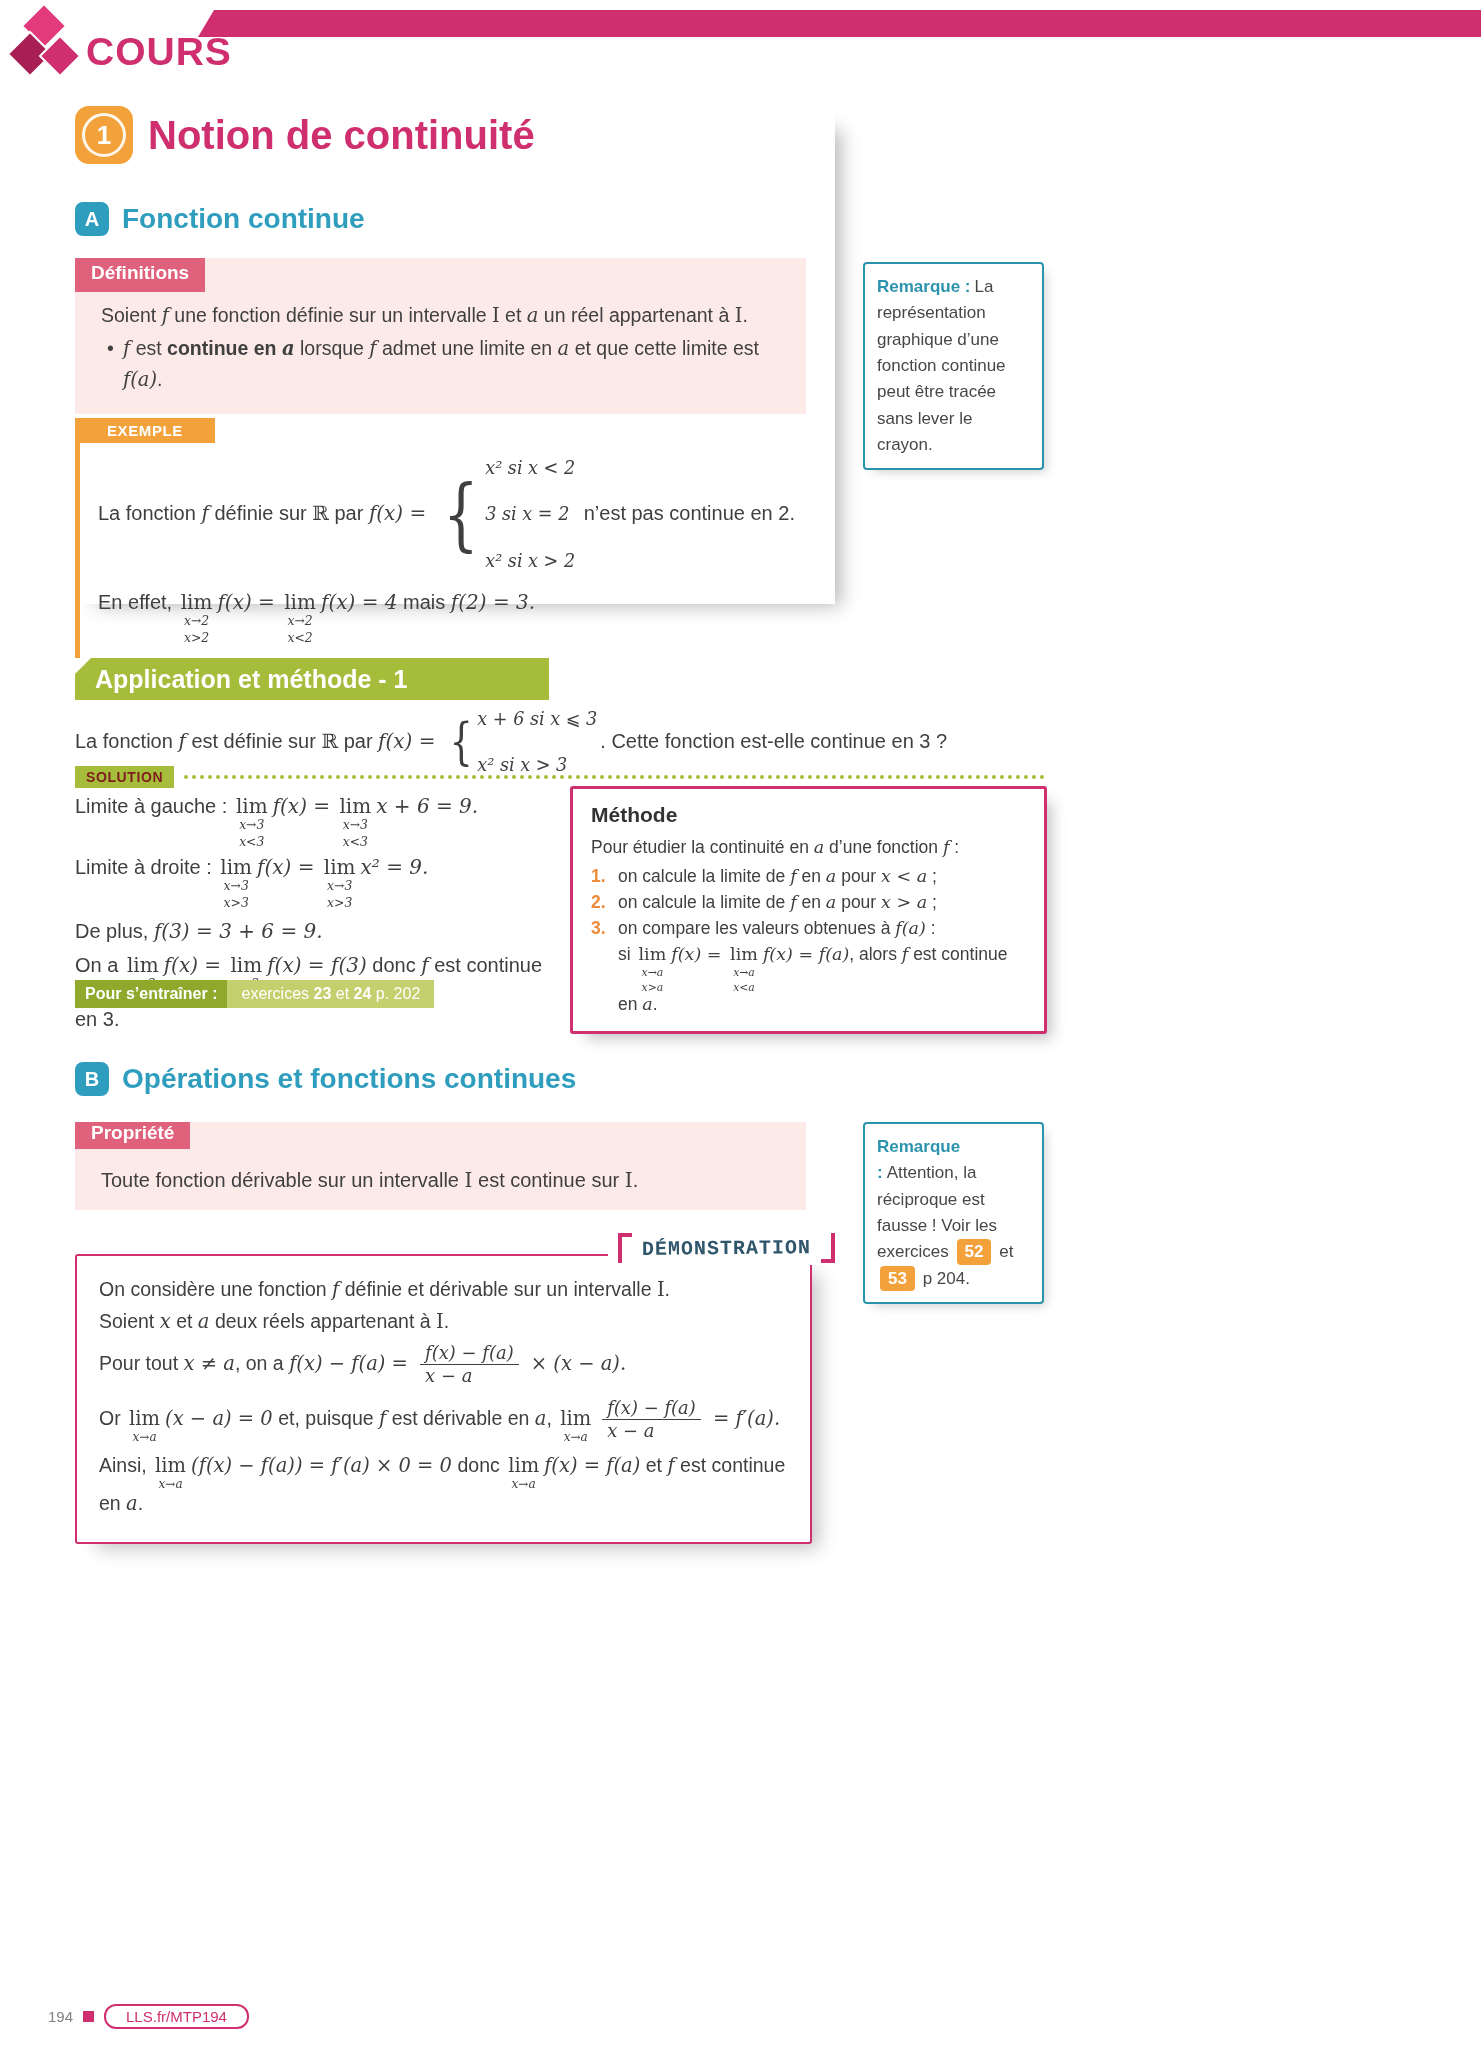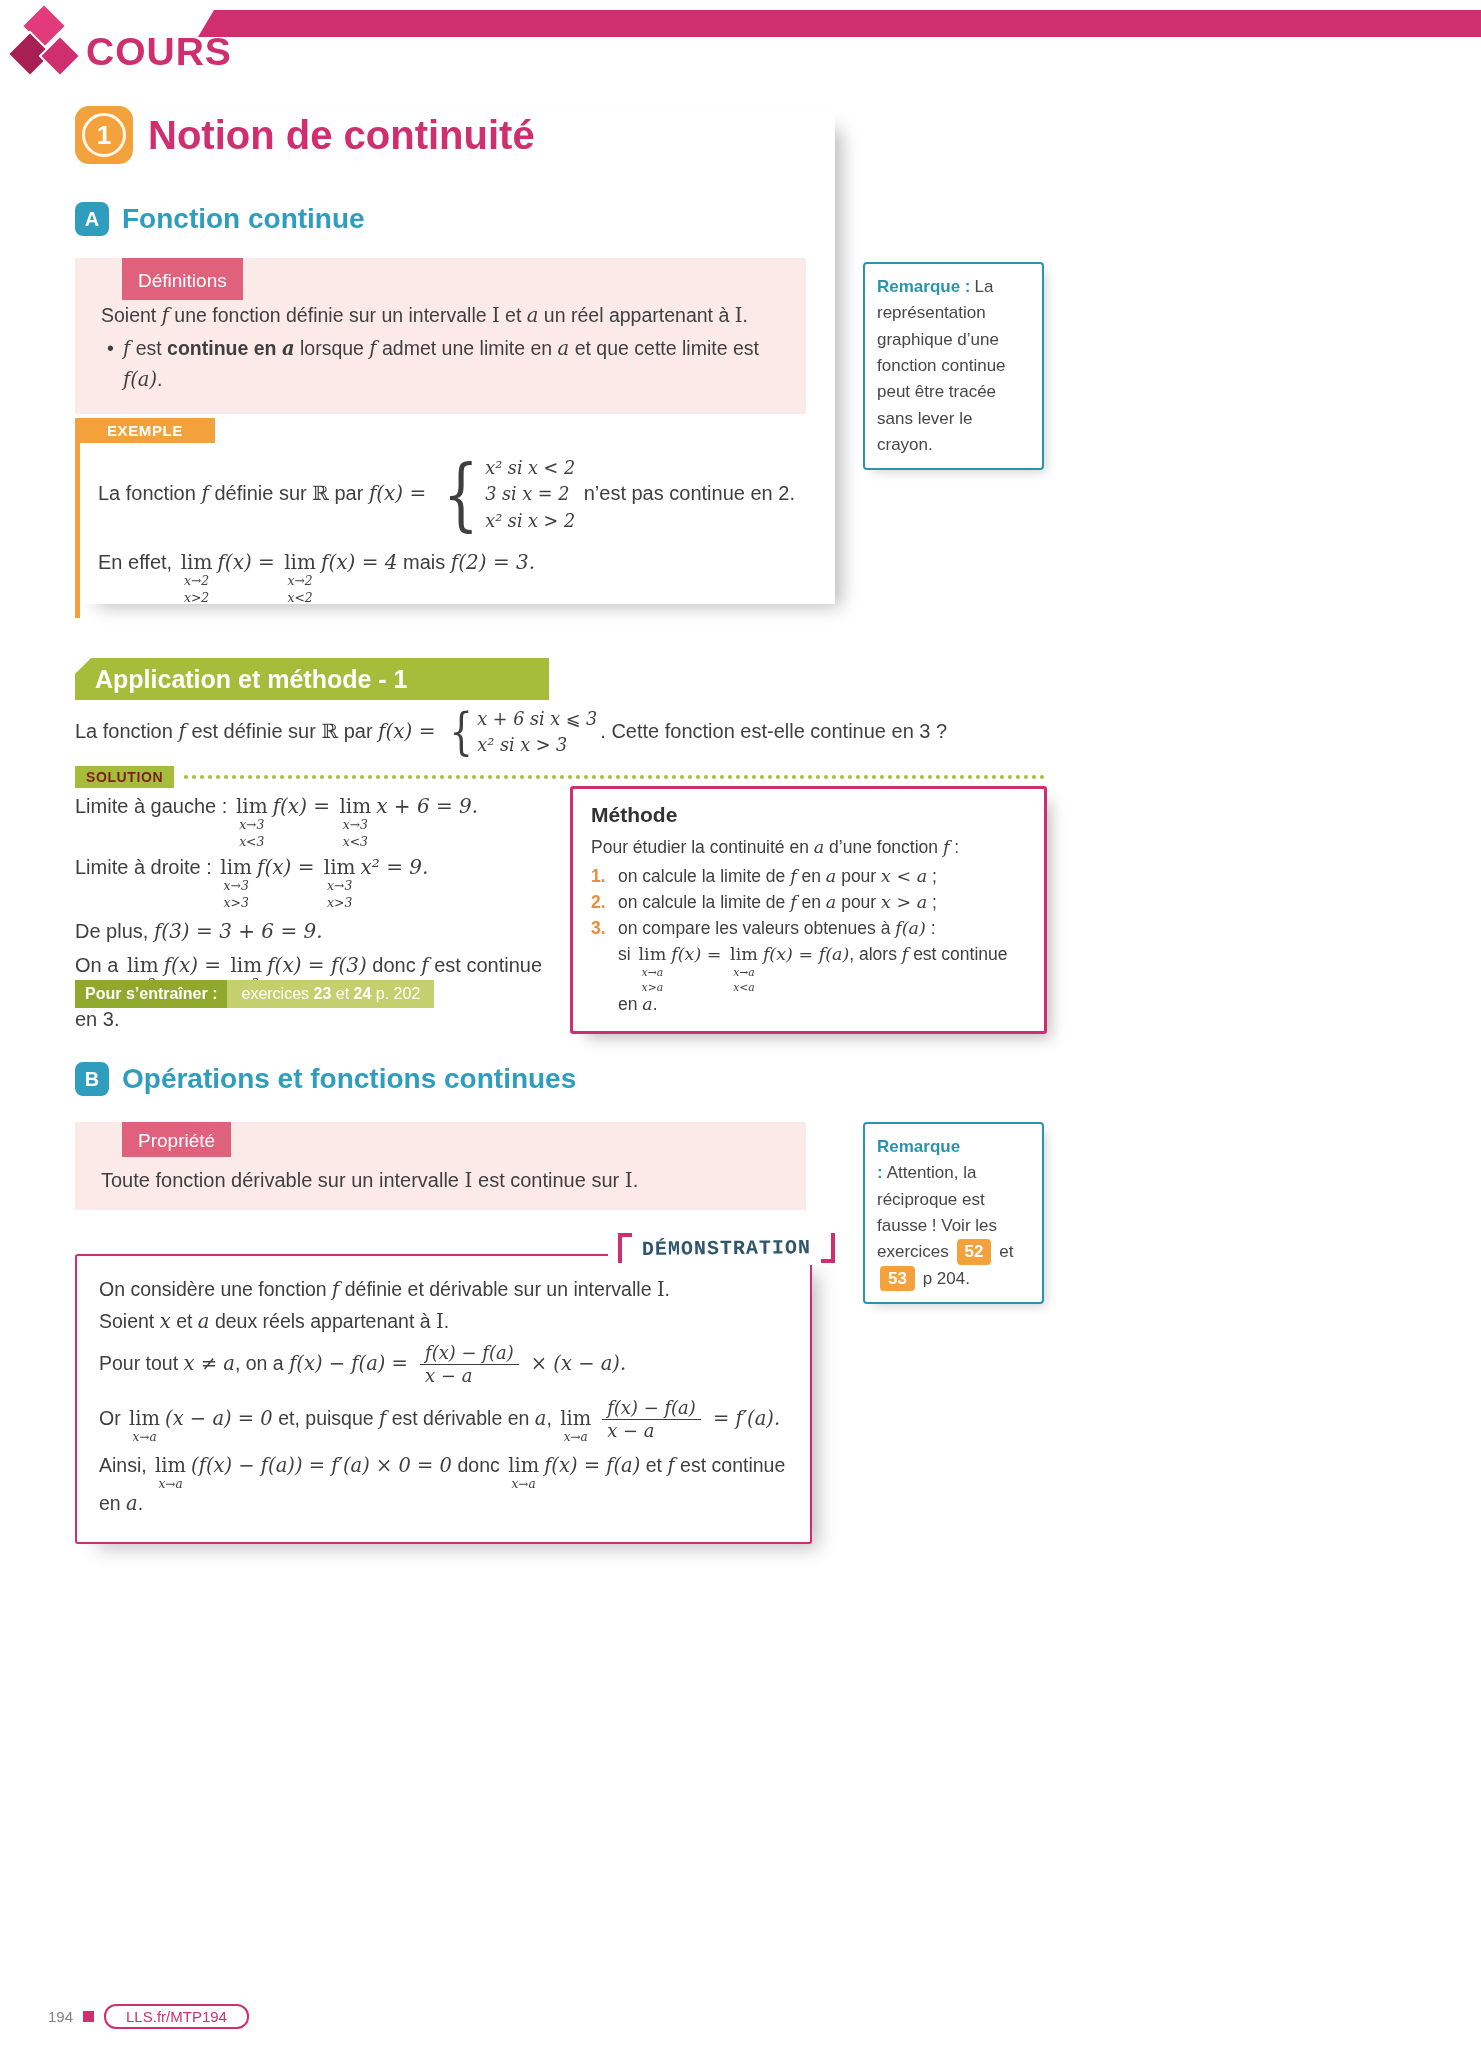--- a/index.html
+++ b/index.html
@@ -18,21 +18,21 @@
   .m{font-family:"DejaVu Serif","DejaVu Sans",serif;font-style:italic;}
   .r{font-family:"DejaVu Serif","DejaVu Sans",serif;font-style:normal;}
   .lim{display:inline-flex;flex-direction:column;align-items:center;line-height:1;margin:0 5px 0 3px;}
   .lw{font-family:"DejaVu Serif","DejaVu Sans",serif;font-style:normal;}
   .ls{font-family:"DejaVu Serif","DejaVu Sans",serif;font-style:italic;font-size:0.62em;line-height:1.2;margin-top:2px;white-space:nowrap;}
   .frac{display:inline-flex;flex-direction:column;vertical-align:middle;margin:0 6px;line-height:1.25;font-size:0.92em;}
   .frac .num,.frac .den{font-family:"DejaVu Serif","DejaVu Sans",serif;font-style:italic;padding:0 5px;white-space:nowrap;}
   .frac .den{border-top:1.5px solid var(--ink);}
   .piecewise{display:inline-flex;align-items:center;vertical-align:middle;margin:0 3px;}
   .piecewise .brace{font-family:"DejaVu Serif",serif;font-weight:400;color:var(--ink);line-height:.82;transform:scaleX(.72);}
-  .piecewise .cases{display:inline-flex;flex-direction:column;align-items:flex-start;}
+  .piecewise .cases{display:inline-flex;flex-direction:column;align-items:flex-start;gap:20px;}
   .piecewise .case-row{display:block;font-family:"DejaVu Serif","DejaVu Sans",serif;font-style:italic;font-size:.88em;line-height:1.5;white-space:nowrap;}
   .ex-badge{display:inline-block;background:var(--orange);color:#fff;font-weight:700;border-radius:4px;padding:0 8px;margin:0 3px;line-height:1.5;cursor:pointer;}
 
   
   .logo{position:absolute;left:8px;top:2px;}
   .top-banner{position:absolute;left:198px;top:10px;right:0;height:27px;background:var(--pink);
     clip-path:polygon(16px 0,100% 0,100% 100%,0 100%);}
   .cours-title{position:absolute;left:86px;top:30px;font-size:39px;font-weight:700;color:var(--pink);letter-spacing:1px;}
 
   
@@ -45,21 +45,21 @@
   .num-ring{width:44px;height:44px;border:3px solid rgba(255,255,255,.9);border-radius:50%;display:flex;align-items:center;justify-content:center;
     color:#fff;font-size:26px;font-weight:700;}
   .section-title{font-size:40px;font-weight:700;color:var(--pink);}
   .sub-head{position:absolute;left:75px;display:flex;align-items:center;gap:13px;}
   #sub-a{top:202px;} #sub-b{top:1062px;}
   .letter-badge{width:34px;height:34px;border-radius:8px;background:var(--blue);color:#fff;font-size:20px;font-weight:700;
     display:flex;align-items:center;justify-content:center;}
   .sub-title{font-size:28px;font-weight:700;color:var(--blue);}
 
   
-  .tab-label{position:absolute;top:0;left:0;background:var(--salmon);color:#fff;font-weight:400;font-size:19px;padding:8px 16px 5px;margin-left:47px;}
+  .tab-label{position:absolute;top:0;left:0;background:var(--salmon);color:#fff;font-weight:700;font-size:19px;padding:0 16px 5px;}
   .def-box{position:absolute;left:75px;top:258px;width:731px;background:var(--pink_bg);padding:42px 26px 16px;font-size:19.5px;line-height:1.55;}
   .def-box .line{margin-bottom:2px;}
   .bullet{padding-left:22px;position:relative;}
   .bullet::before{content:"•";position:absolute;left:6px;}
   .prop-box{position:absolute;left:75px;top:1122px;width:731px;background:var(--pink_bg);padding:46px 26px 18px;font-size:20px;}
 
   
   .remark{position:absolute;left:863px;width:181px;background:#fff;border:2px solid var(--teal);border-radius:4px;
     padding:10px 12px;font-size:17px;line-height:1.55;color:#474747;box-shadow:6px 6px 10px -4px rgba(0,0,0,.18);}
   #remark1{top:262px;} #remark2{top:1122px;}

